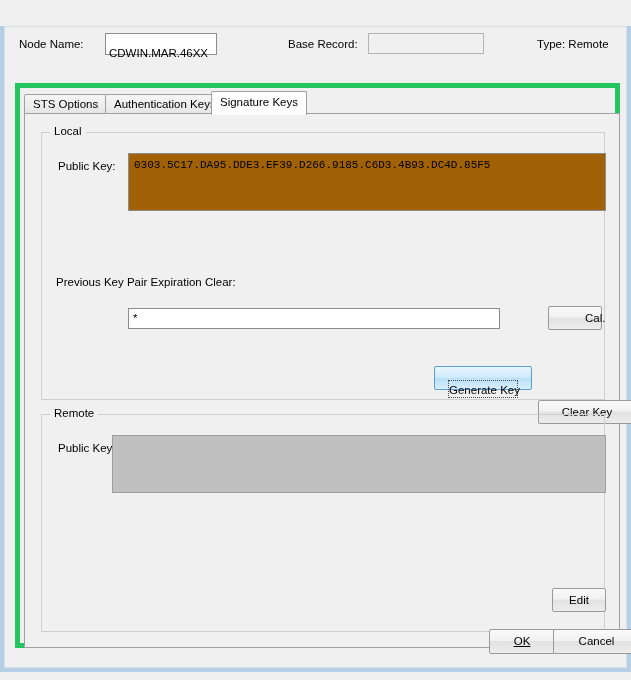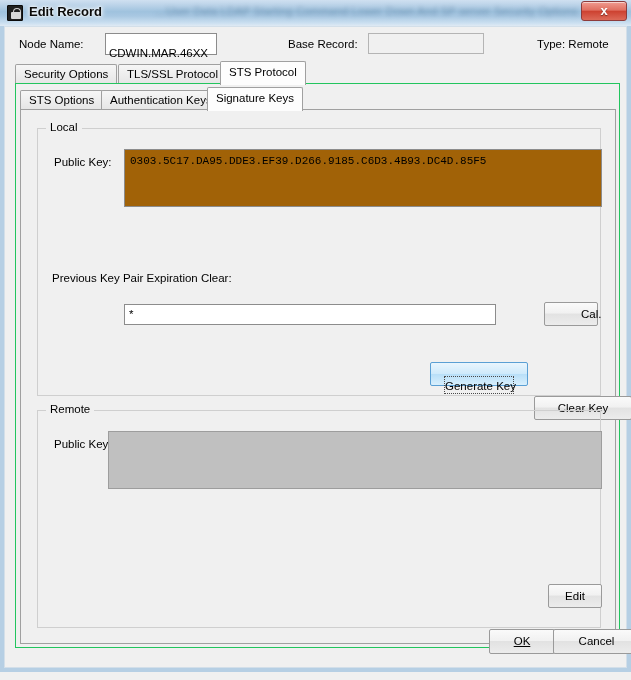--- a/index.html
+++ b/index.html
@@ -170,21 +170,21 @@
     border-bottom: none;
     z-index: 5;
   }
 
   
   #panel-outer {
     position: absolute;
     left: 10px; top: 56px;
     width: 605px; height: 565px;
     background: #f0f0f0;
-    border: 1px solid #22c55e;
+    border: 5px solid #22c55e;
   }
 
   
   #tabs-inner { position: absolute; left: 4px; top: 3px; width: 596px; height: 22px; }
 
   
   #panel-inner {
     position: absolute;
     left: 4px; top: 25px;
     width: 596px; height: 535px;
@@ -317,45 +317,32 @@
     left: 548px; top: 602px;
     width: 87px; height: 25px;
     line-height: 23px;
   }
 </style>
 </head>
 <body>
 
 <div id="window">
 
-  <div id="titlebar">
-    <div id="glass-blur-text">…User Data LDAP Starting Command Lower Down  And SP server Security Options</div>
-    <div id="title-icon"></div>
-    <div id="title-text">Edit Record</div>
-    <div id="close-btn">
-      <div class="x">x</div>
-    </div>
-  </div>
 
   <div id="body">
   <div id="body-inner">
 
     <div id="header-row">
       <div id="node-name-label" class="lbl">Node Name:</div>
       <div id="node-name-input">CDWIN.MAR.46XX</div>
       <div id="base-record-label" class="lbl">Base Record:</div>
       <div id="base-record-input"></div>
       <div id="type-label" class="lbl">Type: Remote</div>
     </div>
 
-    <div id="tabs-outer">
-      <div class="tab" style="left:0px;">Security Options</div>
-      <div class="tab" style="left:103px;">TLS/SSL Protocol</div>
-      <div class="tab active" style="left:205px;">STS Protocol</div>
-    </div>
 
     <div id="panel-outer">
 
       <div id="tabs-inner">
         <div class="tab" style="left:0px;">STS Options</div>
         <div class="tab" style="left:81px;">Authentication Keys</div>
         <div class="tab active" style="left:187px;">Signature Keys</div>
       </div>
 
       <div id="panel-inner">

